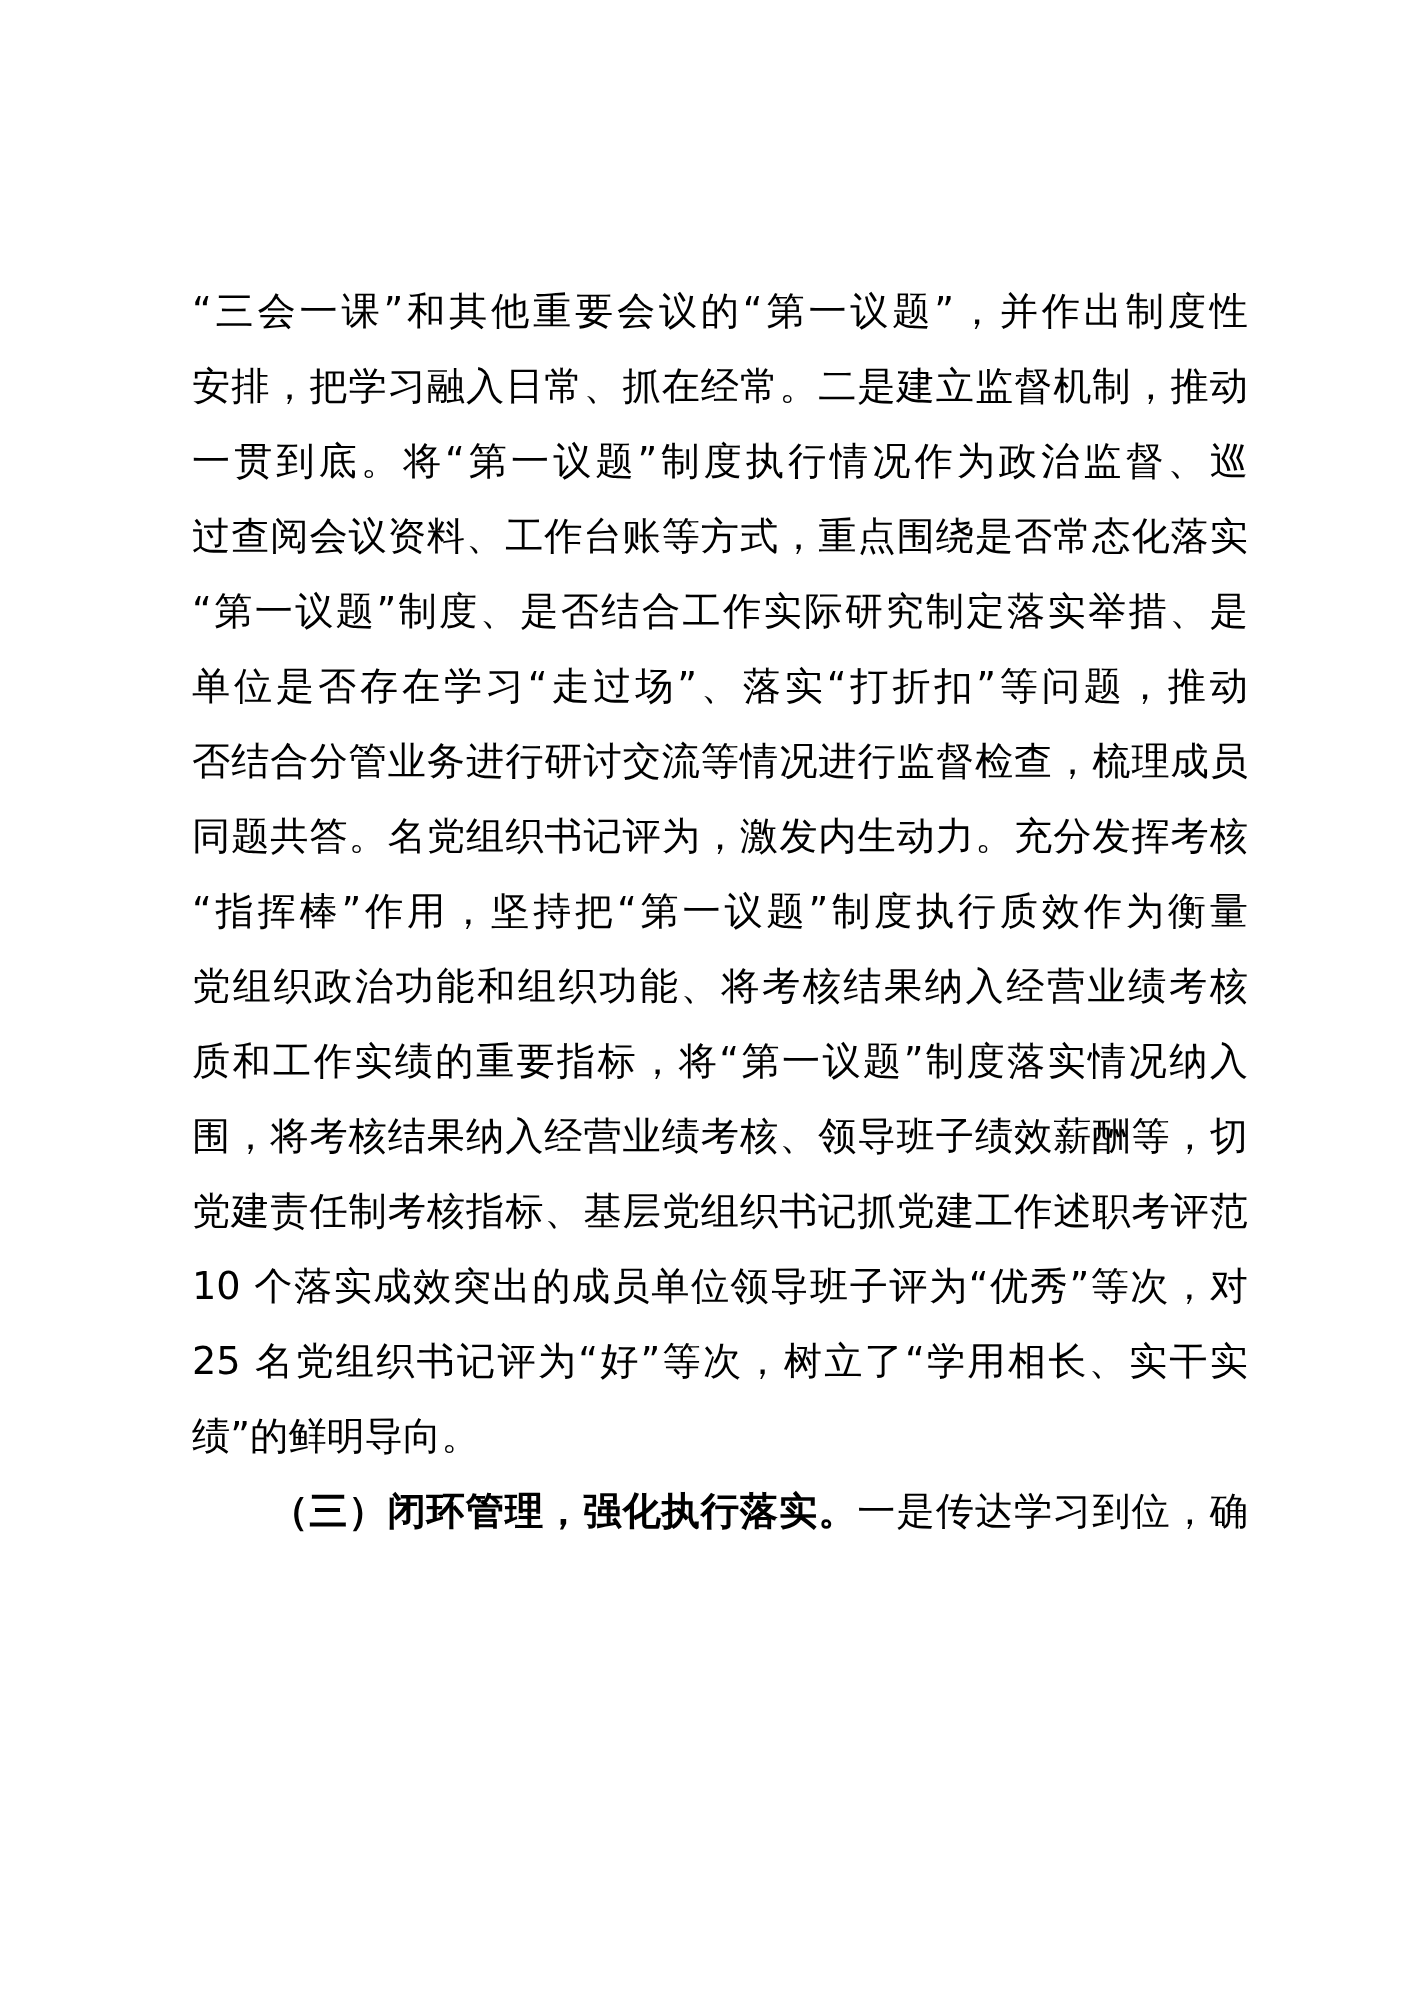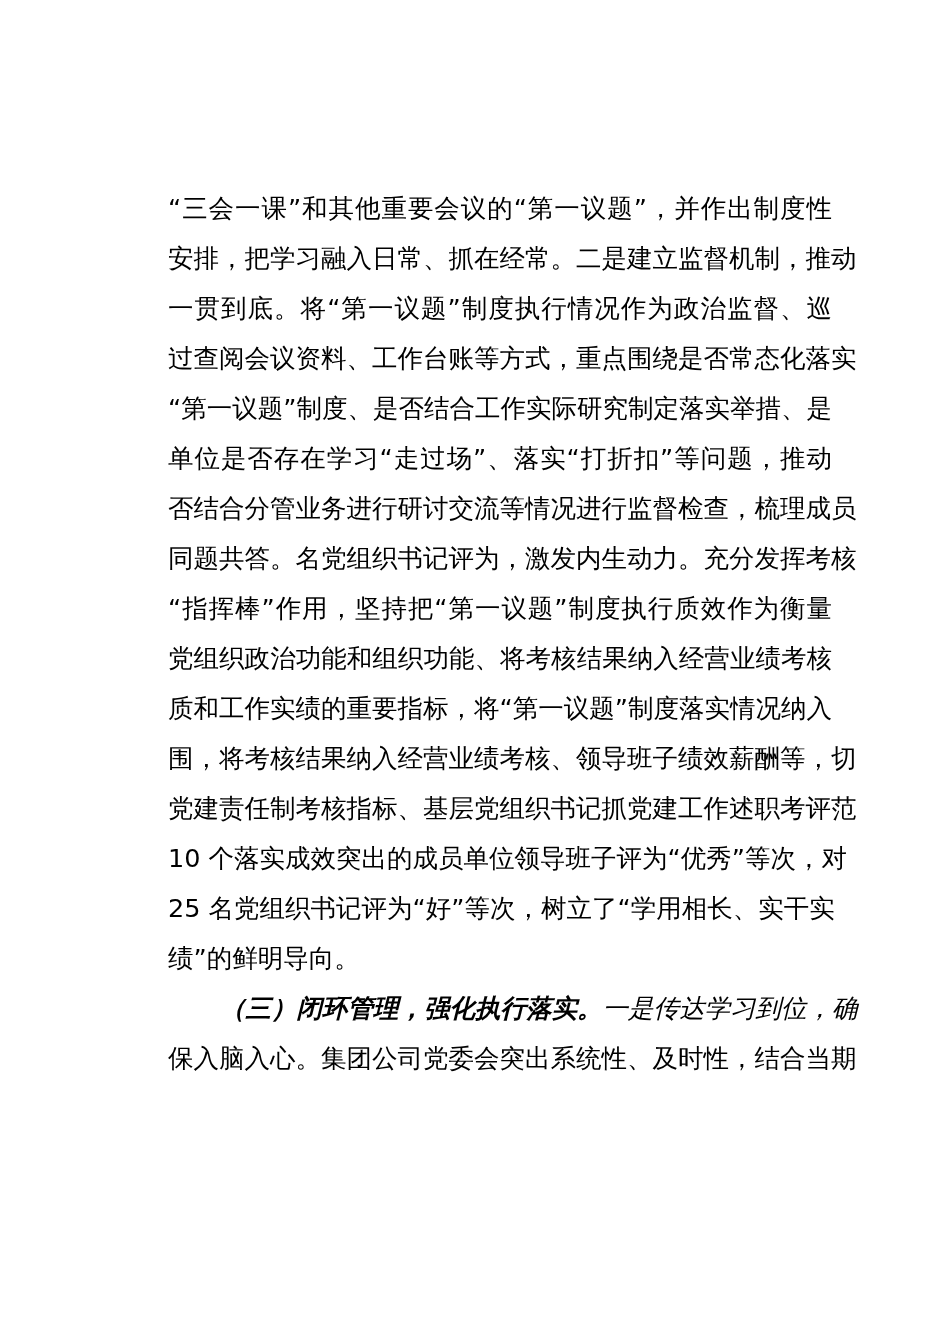--- a/index.html
+++ b/index.html
@@ -22,31 +22,29 @@
       width: 704px;
     }
     .line {
       height: 50px;
       line-height: 50px;
       font-size: 25.5px;
       white-space: nowrap;
       letter-spacing: 0px;
       text-align: justify;
       text-align-last: justify;
-      margin-left: 40px;
     }
     .line.last {
       text-align-last: left;
     }
     .line.gap {
       margin-top: 0px;
     }
     .indent {
       padding-left: 52px;
-      font-style: italic;
     }
     .bold {
       font-weight: bold;
     }
   </style>
 </head>
 <body>
 
 <div class="page">
   <div>
@@ -63,15 +61,14 @@
     <div class="line">质和工作实绩的重要指标，将“第一议题”制度落实情况纳入</div>
     <div class="line">围，将考核结果纳入经营业绩考核、领导班子绩效薪酬等，切</div>
     <div class="line">党建责任制考核指标、基层党组织书记抓党建工作述职考评范</div>
     <div class="line">10 个落实成效突出的成员单位领导班子评为“优秀”等次，对</div>
     <div class="line">25 名党组织书记评为“好”等次，树立了“学用相长、实干实</div>
     <div class="line last">绩”的鲜明导向。</div>
   </div>
 
   <div>
     <div class="line indent gap"><span class="bold">（三）闭环管理，强化执行落实。</span><span>一是传达学习到位，确</span></div>
-    <div class="line">保入脑入心。集团公司党委会突出系统性、及时性，结合当期</div>
   </div>
 </div>
 
 </body></html>

